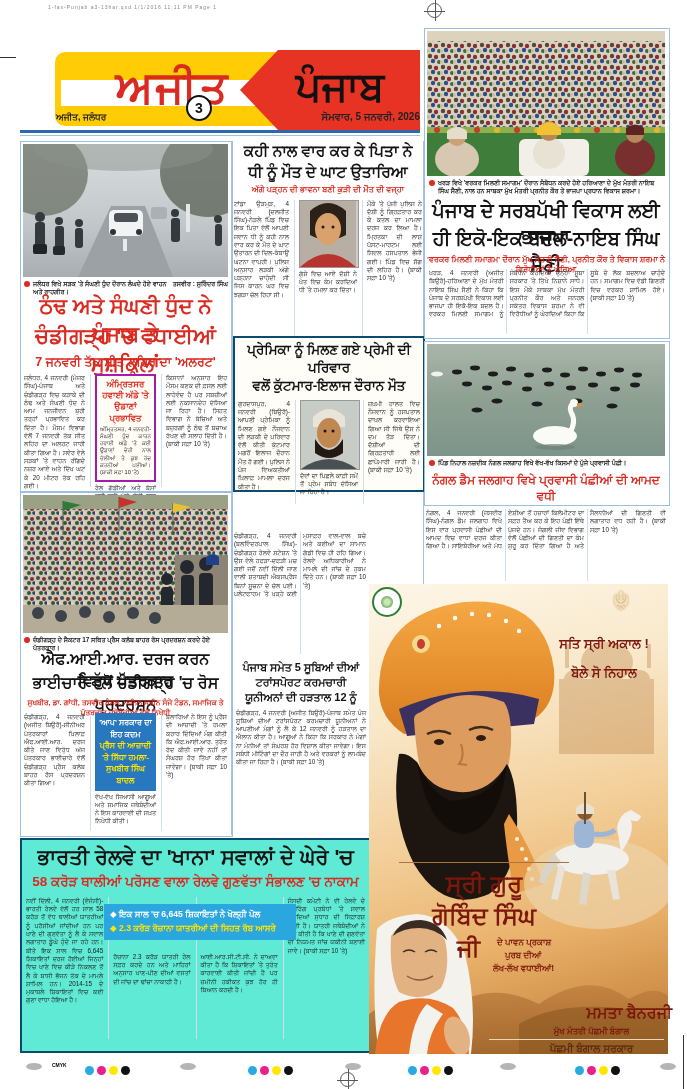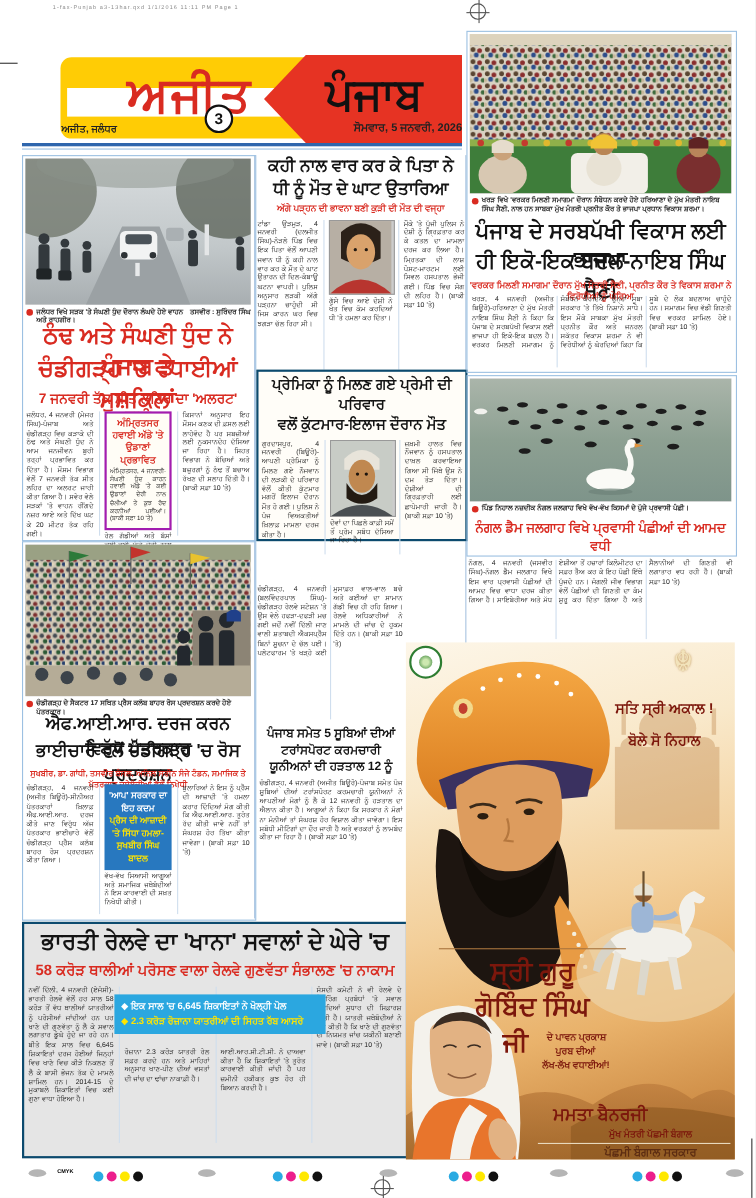--- a/index.html
+++ b/index.html
@@ -371,21 +371,21 @@
 
   <div class="abs bt ccount2" style="left:234px;top:532px;width:132px;height:122px;">ਚੰਡੀਗੜ੍ਹ, 4 ਜਨਵਰੀ (ਬਲਵਿੰਦਰਪਾਲ ਸਿੰਘ)-ਚੰਡੀਗੜ੍ਹ ਰੇਲਵੇ ਸਟੇਸ਼ਨ 'ਤੇ ਉਸ ਵੇਲੇ ਹਫੜਾ-ਦਫੜੀ ਮਚ ਗਈ ਜਦੋਂ ਨਵੀਂ ਦਿੱਲੀ ਜਾਣ ਵਾਲੀ ਸ਼ਤਾਬਦੀ ਐਕਸਪ੍ਰੈਸ ਬਿਨਾਂ ਸੂਚਨਾ ਦੇ ਚੱਲ ਪਈ। ਪਲੇਟਫਾਰਮ 'ਤੇ ਖੜ੍ਹੇ ਕਈ ਮੁਸਾਫ਼ਰ ਵਾਲ-ਵਾਲ ਬਚੇ ਅਤੇ ਕਈਆਂ ਦਾ ਸਾਮਾਨ ਗੱਡੀ ਵਿਚ ਹੀ ਰਹਿ ਗਿਆ। ਰੇਲਵੇ ਅਧਿਕਾਰੀਆਂ ਨੇ ਮਾਮਲੇ ਦੀ ਜਾਂਚ ਦੇ ਹੁਕਮ ਦਿੱਤੇ ਹਨ। (ਬਾਕੀ ਸਫ਼ਾ 10 'ਤੇ)</div>
 
   <div class="abs" style="left:236px;top:660px;width:130px;height:175px;">
     <div class="hl-blk" style="font-size:11px;">ਪੰਜਾਬ ਸਮੇਤ 5 ਸੂਬਿਆਂ ਦੀਆਂ</div>
     <div class="hl-blk" style="font-size:11px;">ਟਰਾਂਸਪੋਰਟ ਕਰਮਚਾਰੀ</div>
     <div class="hl-blk" style="font-size:11px;">ਯੂਨੀਅਨਾਂ ਦੀ ਹੜਤਾਲ 12 ਨੂੰ</div>
     <div class="bt" style="margin-top:4px;">ਚੰਡੀਗੜ੍ਹ, 4 ਜਨਵਰੀ (ਅਜੀਤ ਬਿਊਰੋ)-ਪੰਜਾਬ ਸਮੇਤ ਪੰਜ ਸੂਬਿਆਂ ਦੀਆਂ ਟਰਾਂਸਪੋਰਟ ਕਰਮਚਾਰੀ ਯੂਨੀਅਨਾਂ ਨੇ ਆਪਣੀਆਂ ਮੰਗਾਂ ਨੂੰ ਲੈ ਕੇ 12 ਜਨਵਰੀ ਨੂੰ ਹੜਤਾਲ ਦਾ ਐਲਾਨ ਕੀਤਾ ਹੈ। ਆਗੂਆਂ ਨੇ ਕਿਹਾ ਕਿ ਸਰਕਾਰ ਨੇ ਮੰਗਾਂ ਨਾ ਮੰਨੀਆਂ ਤਾਂ ਸੰਘਰਸ਼ ਹੋਰ ਵਿਸ਼ਾਲ ਕੀਤਾ ਜਾਵੇਗਾ। ਇਸ ਸਬੰਧੀ ਮੀਟਿੰਗਾਂ ਦਾ ਦੌਰ ਜਾਰੀ ਹੈ ਅਤੇ ਵਰਕਰਾਂ ਨੂੰ ਲਾਮਬੰਦ ਕੀਤਾ ਜਾ ਰਿਹਾ ਹੈ। (ਬਾਕੀ ਸਫ਼ਾ 10 'ਤੇ)</div>
   </div>
 
-  <div class="abs obox" style="left:20px;top:838px;width:347px;height:211px;background:#e5e5e5;">
+  <div class="abs obox" style="left:20px;top:838px;width:347px;height:211px;background:#5eead4;">
     <div class="hl-blk" style="font-size:21px;margin-top:3px;">ਭਾਰਤੀ ਰੇਲਵੇ ਦਾ 'ਖਾਨਾ' ਸਵਾਲਾਂ ਦੇ ਘੇਰੇ 'ਚ</div>
     <div class="sub-red" style="font-size:13.5px;margin-top:2px;">58 ਕਰੋੜ ਥਾਲੀਆਂ ਪਰੋਸਣ ਵਾਲਾ ਰੇਲਵੇ ਗੁਣਵੱਤਾ ਸੰਭਾਲਣ 'ਚ ਨਾਕਾਮ</div>
     <div class="cols" style="margin:6px 4px 0 4px;height:142px;">
       <div class="col bt">ਨਵੀਂ ਦਿੱਲੀ, 4 ਜਨਵਰੀ (ਏਜੰਸੀ)-ਭਾਰਤੀ ਰੇਲਵੇ ਵੱਲੋਂ ਹਰ ਸਾਲ 58 ਕਰੋੜ ਤੋਂ ਵੱਧ ਥਾਲੀਆਂ ਯਾਤਰੀਆਂ ਨੂੰ ਪਰੋਸੀਆਂ ਜਾਂਦੀਆਂ ਹਨ ਪਰ ਖਾਣੇ ਦੀ ਗੁਣਵੱਤਾ ਨੂੰ ਲੈ ਕੇ ਸਵਾਲ ਲਗਾਤਾਰ ਡੂੰਘੇ ਹੁੰਦੇ ਜਾ ਰਹੇ ਹਨ। ਬੀਤੇ ਇਕ ਸਾਲ ਵਿਚ 6,645 ਸ਼ਿਕਾਇਤਾਂ ਦਰਜ ਹੋਈਆਂ ਜਿਨ੍ਹਾਂ ਵਿਚ ਖਾਣੇ ਵਿਚ ਕੀੜੇ ਨਿਕਲਣ ਤੋਂ ਲੈ ਕੇ ਬਾਸੀ ਭੋਜਨ ਤੱਕ ਦੇ ਮਾਮਲੇ ਸ਼ਾਮਿਲ ਹਨ। 2014-15 ਦੇ ਮੁਕਾਬਲੇ ਸ਼ਿਕਾਇਤਾਂ ਵਿਚ ਕਈ ਗੁਣਾ ਵਾਧਾ ਹੋਇਆ ਹੈ।</div>
       <div class="col bt" style="padding-top:56px;">ਰੋਜ਼ਾਨਾ 2.3 ਕਰੋੜ ਯਾਤਰੀ ਰੇਲ ਸਫ਼ਰ ਕਰਦੇ ਹਨ ਅਤੇ ਮਾਹਿਰਾਂ ਅਨੁਸਾਰ ਖਾਣ-ਪੀਣ ਦੀਆਂ ਵਸਤਾਂ ਦੀ ਜਾਂਚ ਦਾ ਢਾਂਚਾ ਨਾਕਾਫ਼ੀ ਹੈ।</div>
       <div class="col bt" style="padding-top:56px;">ਆਈ.ਆਰ.ਸੀ.ਟੀ.ਸੀ. ਨੇ ਦਾਅਵਾ ਕੀਤਾ ਹੈ ਕਿ ਸ਼ਿਕਾਇਤਾਂ 'ਤੇ ਤੁਰੰਤ ਕਾਰਵਾਈ ਕੀਤੀ ਜਾਂਦੀ ਹੈ ਪਰ ਜ਼ਮੀਨੀ ਹਕੀਕਤ ਕੁਝ ਹੋਰ ਹੀ ਬਿਆਨ ਕਰਦੀ ਹੈ।</div>
       <div class="col bt">ਸੰਸਦੀ ਕਮੇਟੀ ਨੇ ਵੀ ਰੇਲਵੇ ਦੇ ਕੈਟਰਿੰਗ ਪ੍ਰਬੰਧਾਂ 'ਤੇ ਸਵਾਲ ਚੁੱਕਦਿਆਂ ਸੁਧਾਰ ਦੀ ਸਿਫ਼ਾਰਸ਼ ਕੀਤੀ ਹੈ। ਯਾਤਰੀ ਜਥੇਬੰਦੀਆਂ ਨੇ ਮੰਗ ਕੀਤੀ ਹੈ ਕਿ ਖਾਣੇ ਦੀ ਗੁਣਵੱਤਾ ਦੀ ਨਿਯਮਤ ਜਾਂਚ ਯਕੀਨੀ ਬਣਾਈ ਜਾਵੇ। (ਬਾਕੀ ਸਫ਼ਾ 10 'ਤੇ)</div>
     </div>
     <div class="abs cyanbox" style="left:82px;top:64px;width:180px;">
       <span class="cb1">◆ ਇਕ ਸਾਲ 'ਚ 6,645 ਸ਼ਿਕਾਇਤਾਂ ਨੇ ਖੋਲ੍ਹੀ ਪੋਲ</span>
@@ -486,21 +486,21 @@
     <div class="abs slogan" style="left:175px;top:51px;width:120px;">ਸਤਿ ਸ੍ਰੀ ਅਕਾਲ !</div>
 
     <div class="abs" style="left:30px;top:278px;width:170px;border-top:1px solid #a9743d;"></div>
     <div class="abs adtitle" style="left:30px;top:284px;width:170px;text-align:center;">ਸ੍ਰੀ ਗੁਰੂ</div>
     <div class="abs adtitle" style="left:20px;top:316px;width:190px;text-align:center;">ਗੋਬਿੰਦ ਸਿੰਘ</div>
     <div class="abs adtitle" style="left:88px;top:348px;">ਜੀ</div>
     <div class="abs admsg" style="left:128px;top:352px;">ਦੇ ਪਾਵਨ ਪ੍ਰਕਾਸ਼</div>
     <div class="abs admsg" style="left:136px;top:365px;">ਪੁਰਬ ਦੀਆਂ</div>
     <div class="abs admsg" style="left:124px;top:378px;">ਲੱਖ-ਲੱਖ ਵਧਾਈਆਂ!</div>
 
-    <div class="abs adname" style="left:134px;top:420px;width:145px;text-align:left;">ਮਮਤਾ ਬੈਨਰਜੀ</div>
+    <div class="abs adname" style="left:158px;top:420px;width:145px;text-align:right;">ਮਮਤਾ ਬੈਨਰਜੀ</div>
     <div class="abs addesig" style="left:150px;top:442px;width:145px;text-align:center;">ਮੁੱਖ ਮੰਤਰੀ ਪੱਛਮੀ ਬੰਗਾਲ</div>
     <div class="abs" style="left:120px;top:455px;width:175px;border-top:1px solid #e8d9bd;"></div>
     <div class="abs adorg" style="left:150px;top:458px;width:145px;text-align:center;">ਪੱਛਮੀ ਬੰਗਾਲ ਸਰਕਾਰ</div>
   </div>
 
   <div class="abs" style="left:0;top:1060px;width:687px;height:14px;">
     <div class="abs regell" style="left:26px;top:3px;"></div>
     <div class="abs" style="left:52px;top:2px;font-size:5px;font-weight:700;">CMYK</div>
     <div class="abs" style="left:85px;top:1px;">
       <span class="regdot" style="background:#2aaae2;"></span><span class="regdot" style="background:#ec1e8c;"></span><span class="regdot" style="background:#ffe800;"></span><span class="regdot" style="background:#111;"></span>

